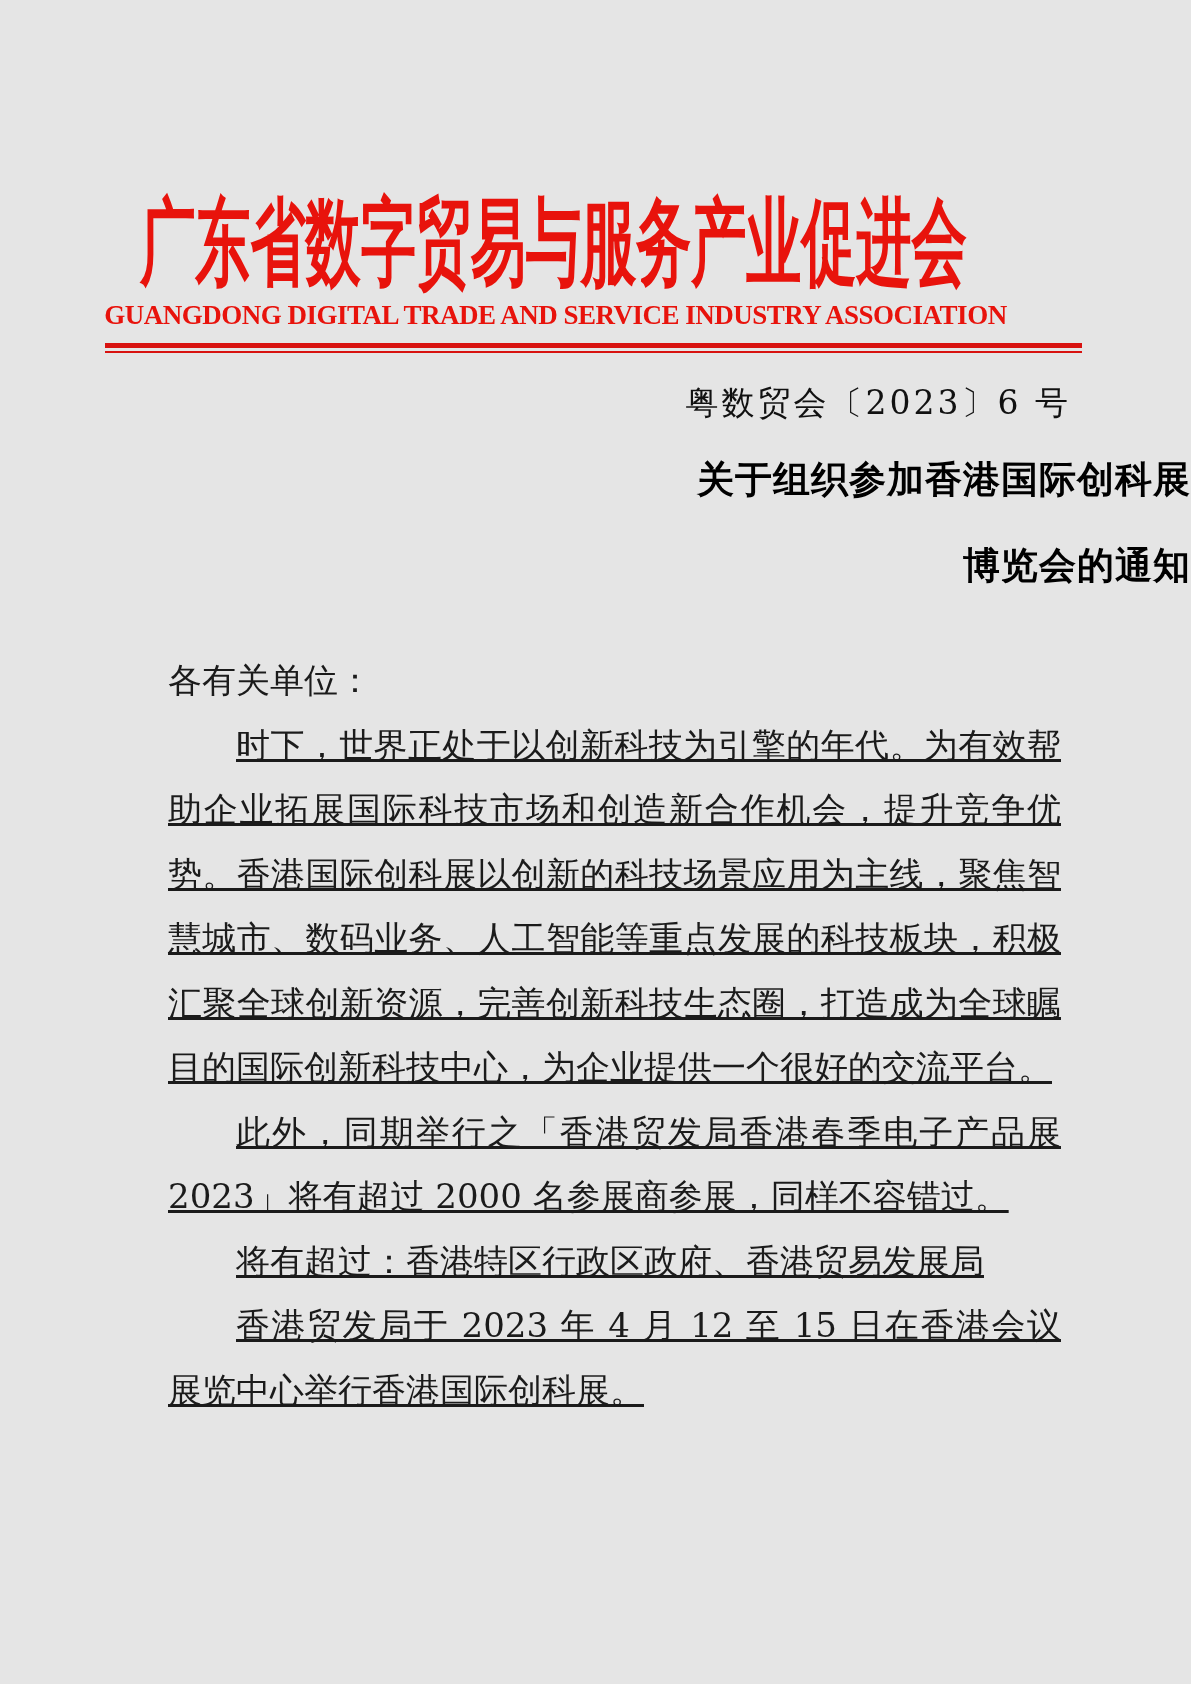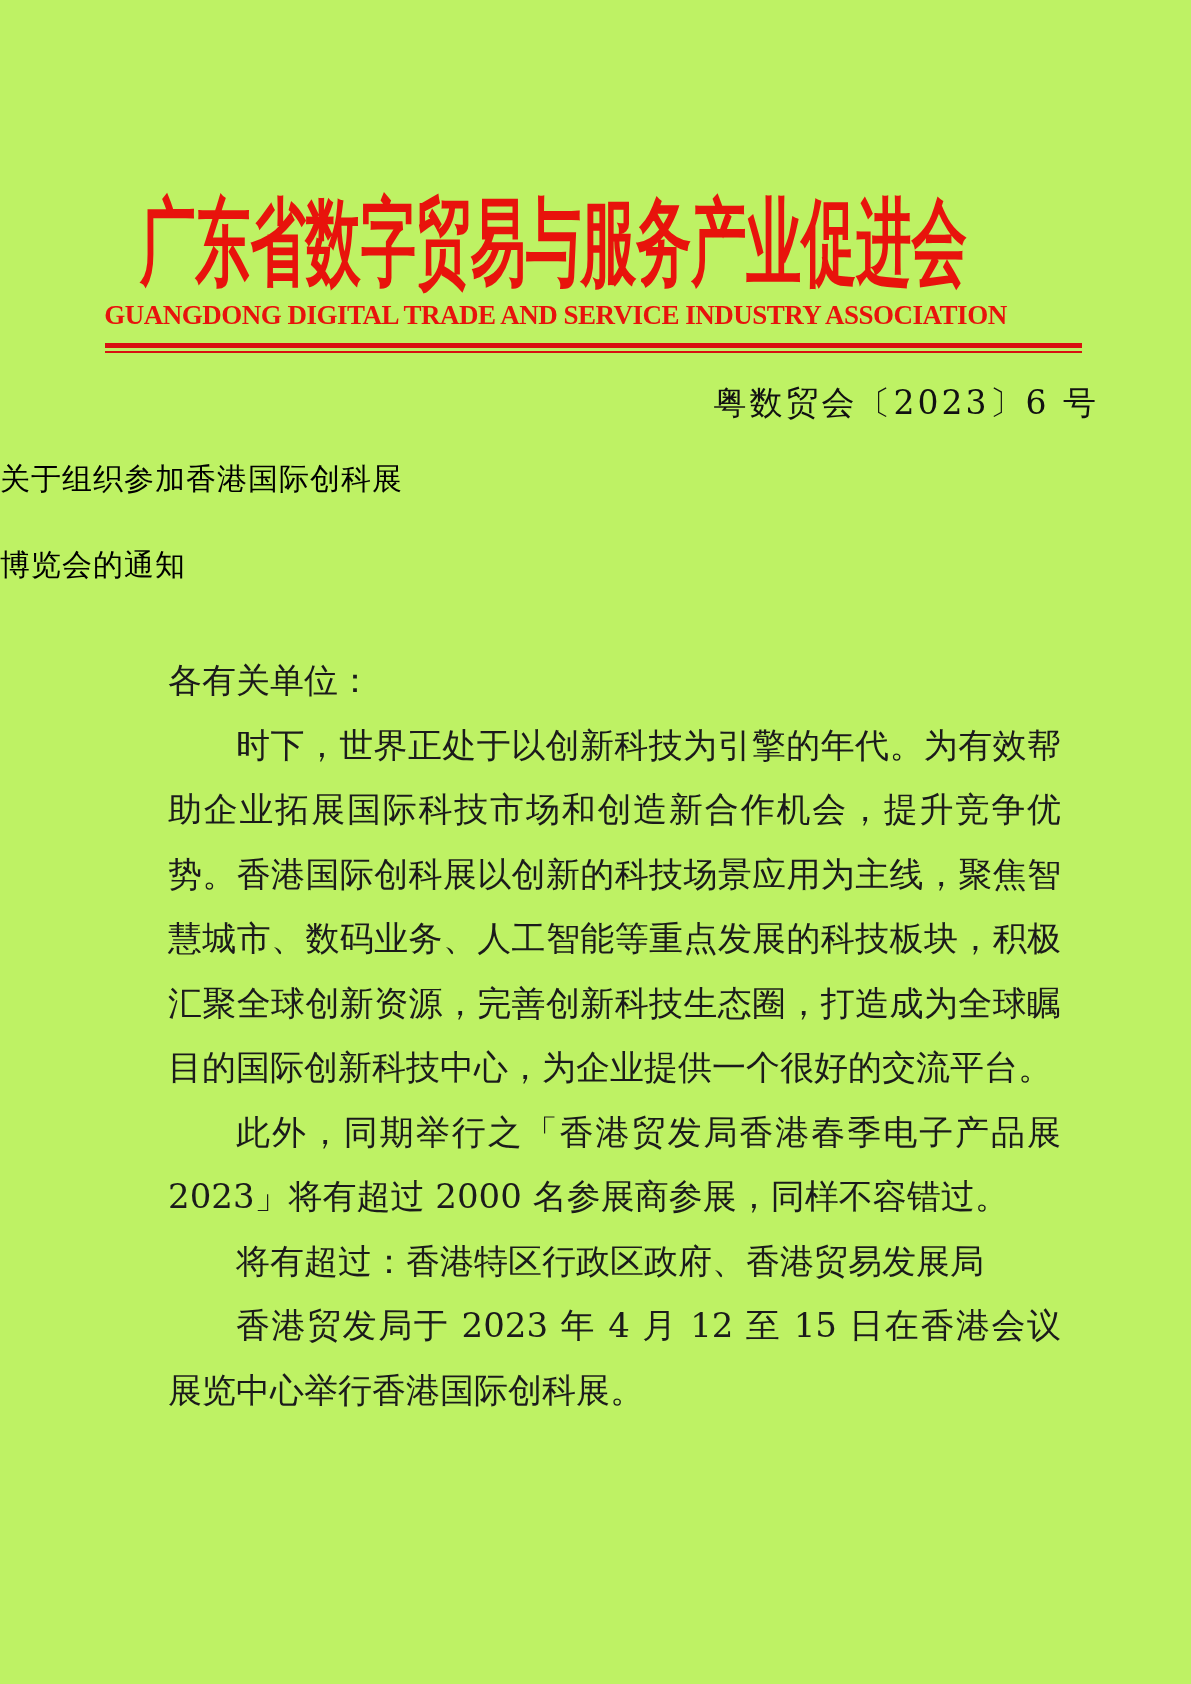--- a/index.html
+++ b/index.html
@@ -11,21 +11,21 @@
   html,body{background:#ffffff;}
   body{
     font-family:"DejaVu Serif","Liberation Serif",serif;
     color:var(--ink);
   }
   .page{
     position:relative;
     width:1191px;
     height:1684px;
     margin:0 auto;
-    background:#bef264;
+    background:#e5e5e5;
     overflow:hidden;
   }
   
   .letterhead{
     padding-top:186px;
   }
   .org-cn{
     display:block;
     width:1425px;
     margin-left:-159px;           
@@ -54,50 +54,51 @@
   
   .red-rule{
     margin:12px 109px 0 105px;   
   }
   .red-rule .thick{height:5px;background:var(--rule-red);}
   .red-rule .gap{height:3px;}
   .red-rule .thin{height:2px;background:var(--rule-red);}
   
   .doc-number{
     margin-top:28px;
-    padding-right:92px;
+    padding-right:120px;
     text-align:right;
     font-size:33px;
     letter-spacing:3px;
     color:#111;
   }
   
   .notice-title{
     margin-top:10px;
-    text-align:left;
-    font-weight:400;
-    font-size:30px;
+    text-align:right;
+    font-weight:700;
+    font-size:37px;
     line-height:86px;
     color:#000;
     letter-spacing:1px;
   }
   
   .body-text{
     margin:40px 130px 0 168px;   
     font-size:34px;
     line-height:64.5px;
     text-align:justify;
     text-justify:inter-character;
     color:var(--ink);
   }
   .body-text .salutation{
     text-indent:0;
   }
   .body-text p{
     text-indent:2em;
+    text-decoration:underline;
   }
 </style>
 </head>
 <body>
 
 <div class="page">
 
   <div class="letterhead">
     <span class="org-cn">广东省数字贸易与服务产业促进会</span>
     <span class="org-en">GUANGDONG DIGITAL TRADE AND SERVICE INDUSTRY ASSOCIATION</span>

